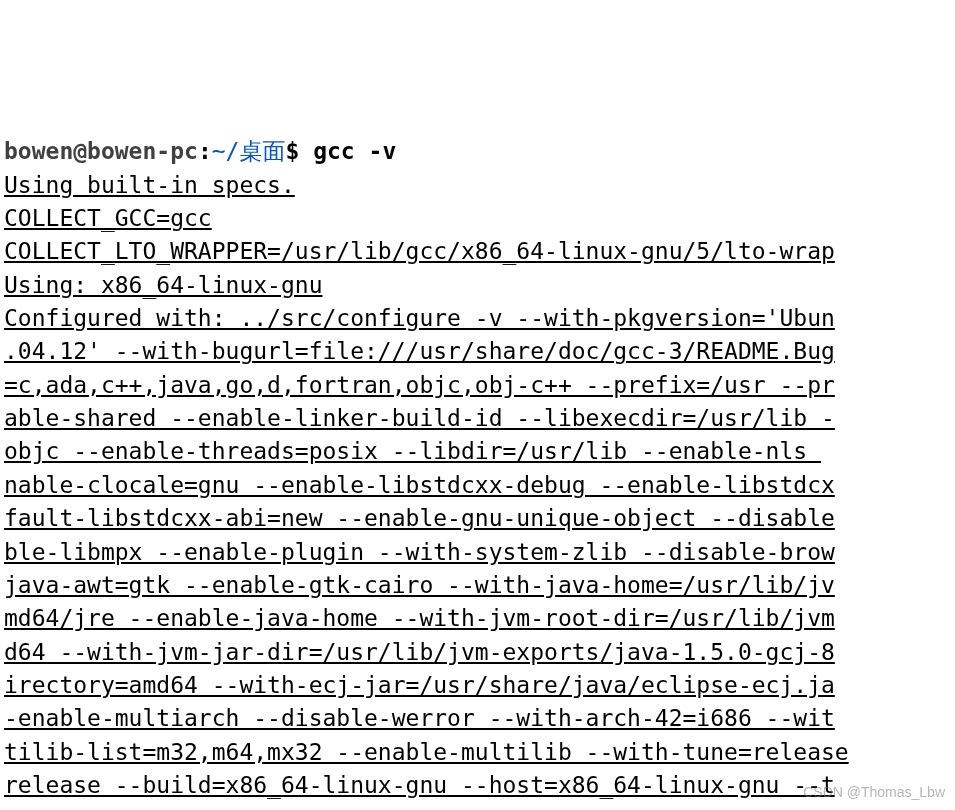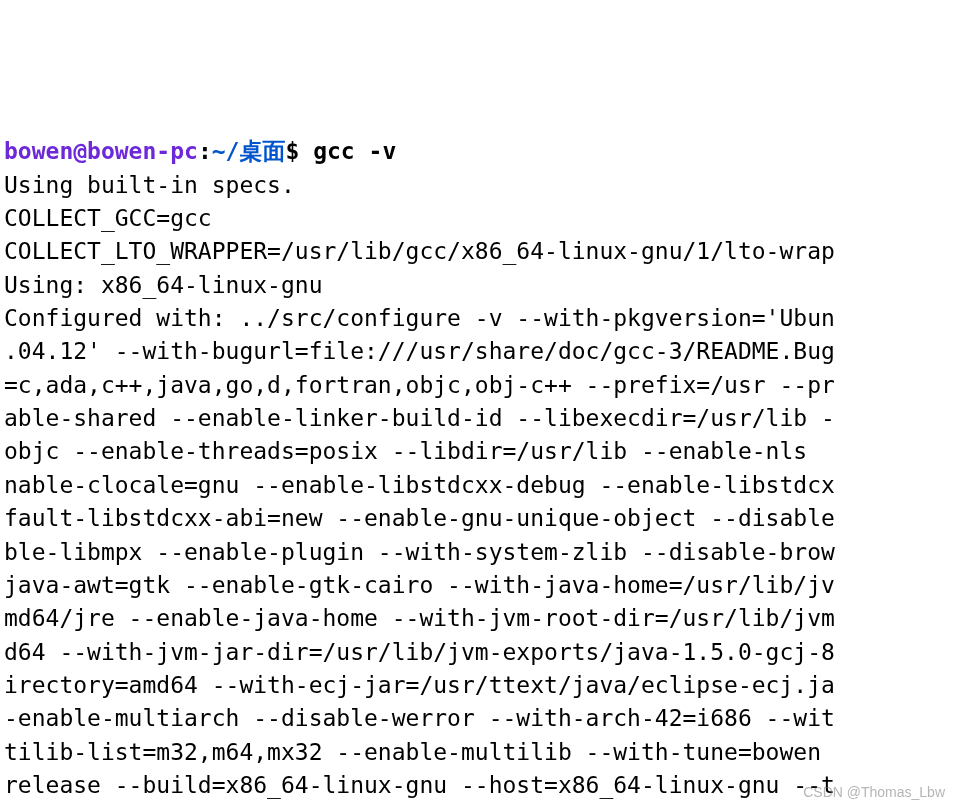--- a/index.html
+++ b/index.html
@@ -10,58 +10,58 @@
       font-size: 23px;
       line-height: 1.45;
       color: #000000;
       white-space: pre;
       overflow: hidden;
       width: 955px;
       height: 810px;
       box-sizing: border-box;
       position: relative;
     }
-    .user { color: #6d28d9; font-weight: bold; }
-    .path { color: #0055cc; font-weight: bold; }
+    .user { color: #404040; font-weight: bold; }
+    .path { color: #0055cc; font-weight: normal; }
     .cmd  { color: #000000; font-weight: bold; }
-    .output { color: #000000; }
+    .output { color: #000000; text-decoration: underline; }
     .watermark {
       position: absolute;
       right: 10px;
       bottom: 8px;
       color: rgba(120,120,120,0.55);
       font-family: sans-serif;
       font-size: 14px;
       white-space: nowrap;
     }
   </style>
 </head>
 <body>
 
 
 
 <div><span class="user">bowen@bowen-pc</span><span class="cmd">:</span><span class="path">~/桌面</span><span class="cmd">$ </span><span class="cmd">gcc -v</span>
 <span class="output">Using built-in specs.</span>
 <span class="output">COLLECT_GCC=gcc</span>
-<span class="output">COLLECT_LTO_WRAPPER=/usr/lib/gcc/x86_64-linux-gnu/1/lto-wrap</span>
+<span class="output">COLLECT_LTO_WRAPPER=/usr/lib/gcc/x86_64-linux-gnu/5/lto-wrap</span>
 <span class="output">Using: x86_64-linux-gnu</span>
 <span class="output">Configured with: ../src/configure -v --with-pkgversion='Ubun</span>
 <span class="output">.04.12' --with-bugurl=file:///usr/share/doc/gcc-3/README.Bug</span>
 <span class="output">=c,ada,c++,java,go,d,fortran,objc,obj-c++ --prefix=/usr --pr</span>
 <span class="output">able-shared --enable-linker-build-id --libexecdir=/usr/lib -</span>
 <span class="output">objc --enable-threads=posix --libdir=/usr/lib --enable-nls </span>
 <span class="output">nable-clocale=gnu --enable-libstdcxx-debug --enable-libstdcx</span>
 <span class="output">fault-libstdcxx-abi=new --enable-gnu-unique-object --disable</span>
 <span class="output">ble-libmpx --enable-plugin --with-system-zlib --disable-brow</span>
 <span class="output">java-awt=gtk --enable-gtk-cairo --with-java-home=/usr/lib/jv</span>
 <span class="output">md64/jre --enable-java-home --with-jvm-root-dir=/usr/lib/jvm</span>
 <span class="output">d64 --with-jvm-jar-dir=/usr/lib/jvm-exports/java-1.5.0-gcj-8</span>
-<span class="output">irectory=amd64 --with-ecj-jar=/usr/ttext/java/eclipse-ecj.ja</span>
+<span class="output">irectory=amd64 --with-ecj-jar=/usr/share/java/eclipse-ecj.ja</span>
 <span class="output">-enable-multiarch --disable-werror --with-arch-42=i686 --wit</span>
-<span class="output">tilib-list=m32,m64,mx32 --enable-multilib --with-tune=bowen</span>
+<span class="output">tilib-list=m32,m64,mx32 --enable-multilib --with-tune=release</span>
 <span class="output">release --build=x86_64-linux-gnu --host=x86_64-linux-gnu --t</span>
 <span class="output">nu</span>
 
 
 </div>
 
 <div class="watermark">CSDN @Thomas_Lbw</div>
 
 
 

